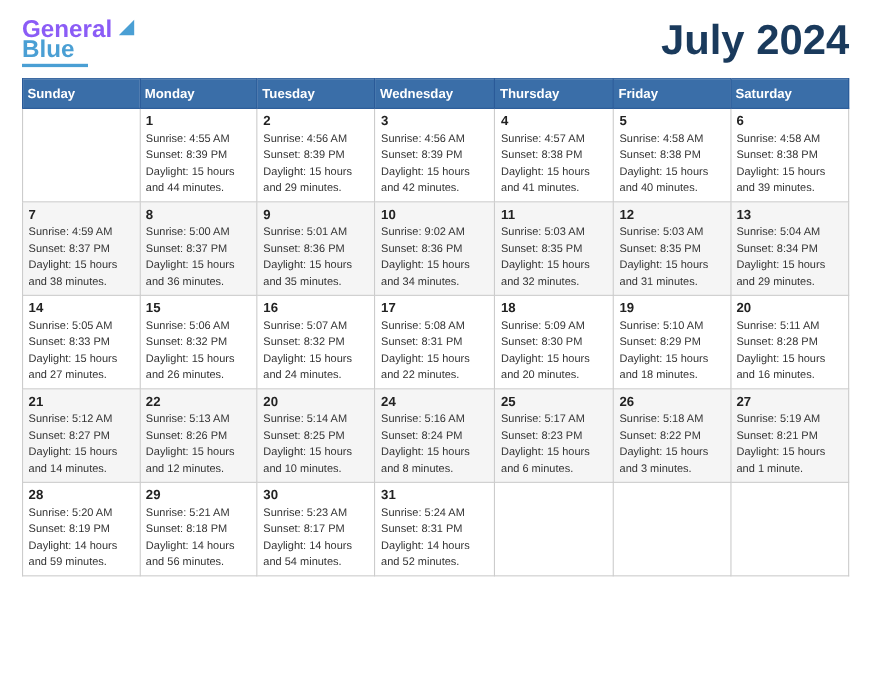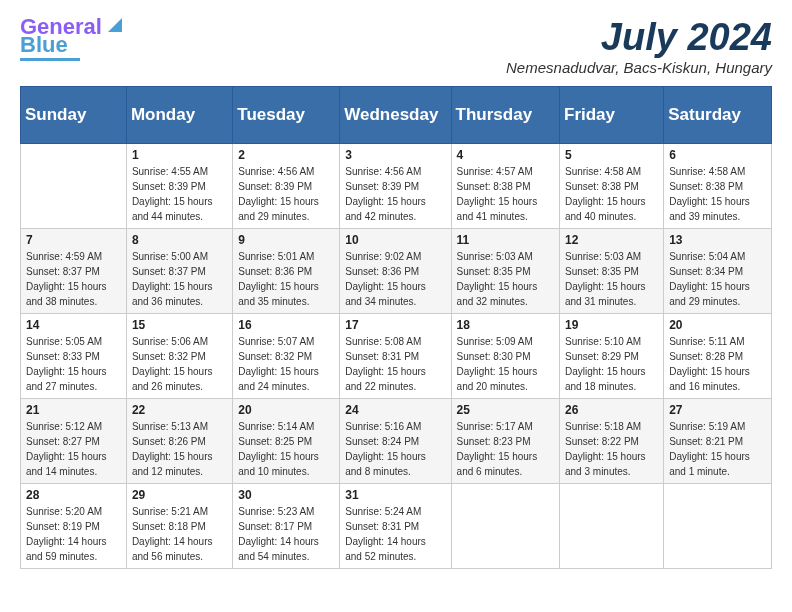--- a/index.html
+++ b/index.html
@@ -31,42 +31,41 @@
       color: #8b5cf6;
     }
     .logo-line {
       width: 60px;
       height: 3px;
       background: #4a9fd4;
       margin-top: 2px;
     }
     .title-area {
       text-align: right;
-      font-style: italic;
     }
     .month-title {
       font-size: 38px;
       font-weight: bold;
       color: #1a3a5c;
     }
     .location-title {
       font-size: 15px;
       color: #333;
     }
     table {
       width: 100%;
       border-collapse: collapse;
       font-size: 10.5px;
     }
     thead tr th {
       background: #3a6ea8;
       color: #fff;
-      padding: 18px 4px;
+      padding: 6px 4px;
       text-align: left;
-      font-size: 17px;
+      font-size: 12px;
       font-weight: bold;
       border: 1px solid #2a5a98;
     }
     tbody tr td {
       border: 1px solid #ccc;
       vertical-align: top;
       padding: 4px 5px;
       height: 78px;
       width: 113px;
     }
@@ -105,21 +104,20 @@
         <polygon points="4,18 18,4 18,18" fill="#4a9fd4"></polygon>
       </svg>
     </div>
     <div style="display:flex; align-items:flex-end; margin-top:-4px;">
       <span class="logo-text" style="color:#4a9fd4;">Blue</span>
     </div>
     <div class="logo-line"></div>
   </div>
   <div class="title-area">
     <div class="month-title">July 2024</div>
-    <div class="location-title">Nemesnadudvar, Bacs-Kiskun, Hungary</div>
   </div>
 </div>
 
 <table>
   <thead>
     <tr>
     <th>Sunday</th>
         <th>Monday</th>
         <th>Tuesday</th>
         <th>Wednesday</th>

